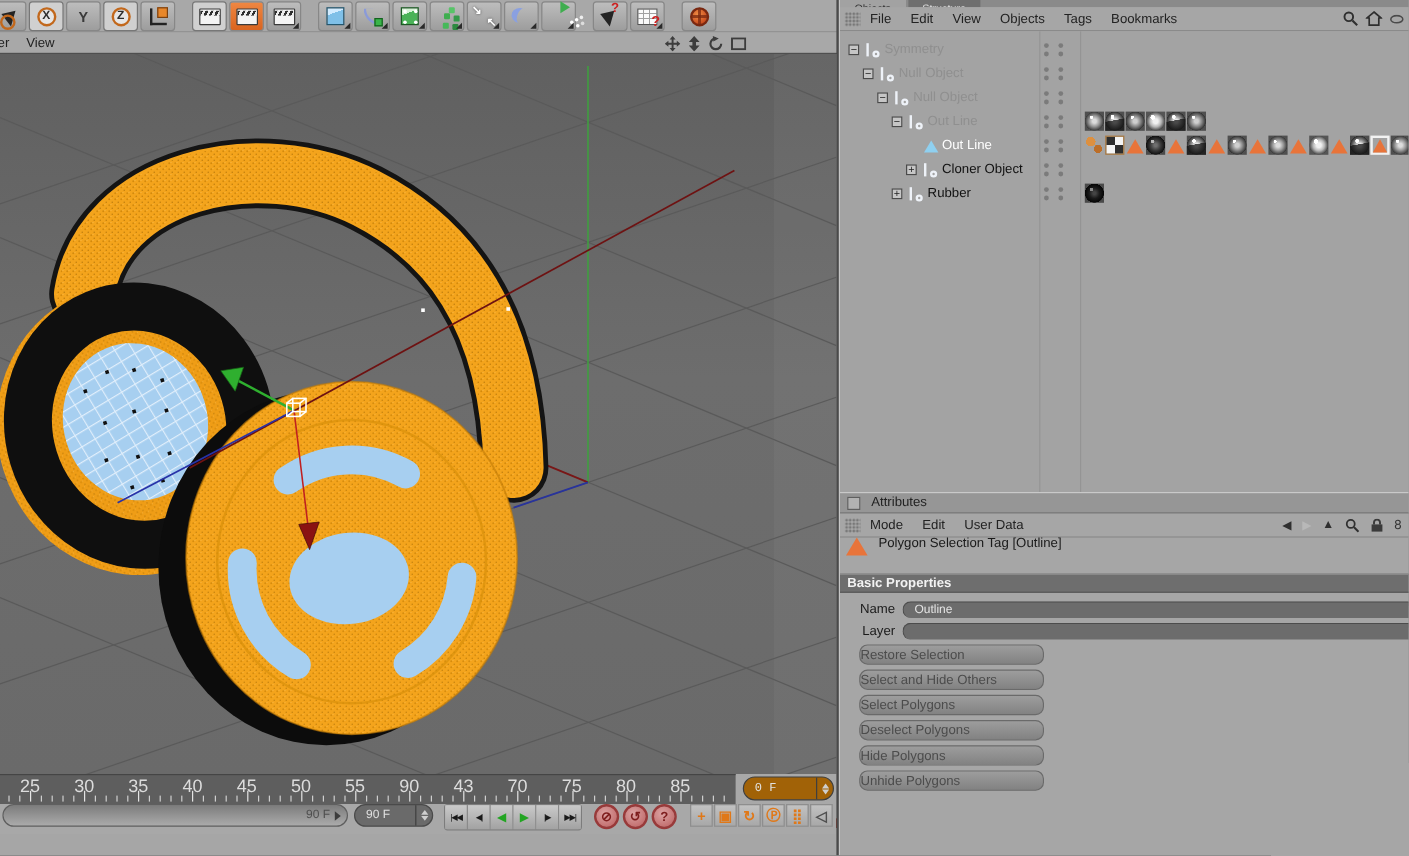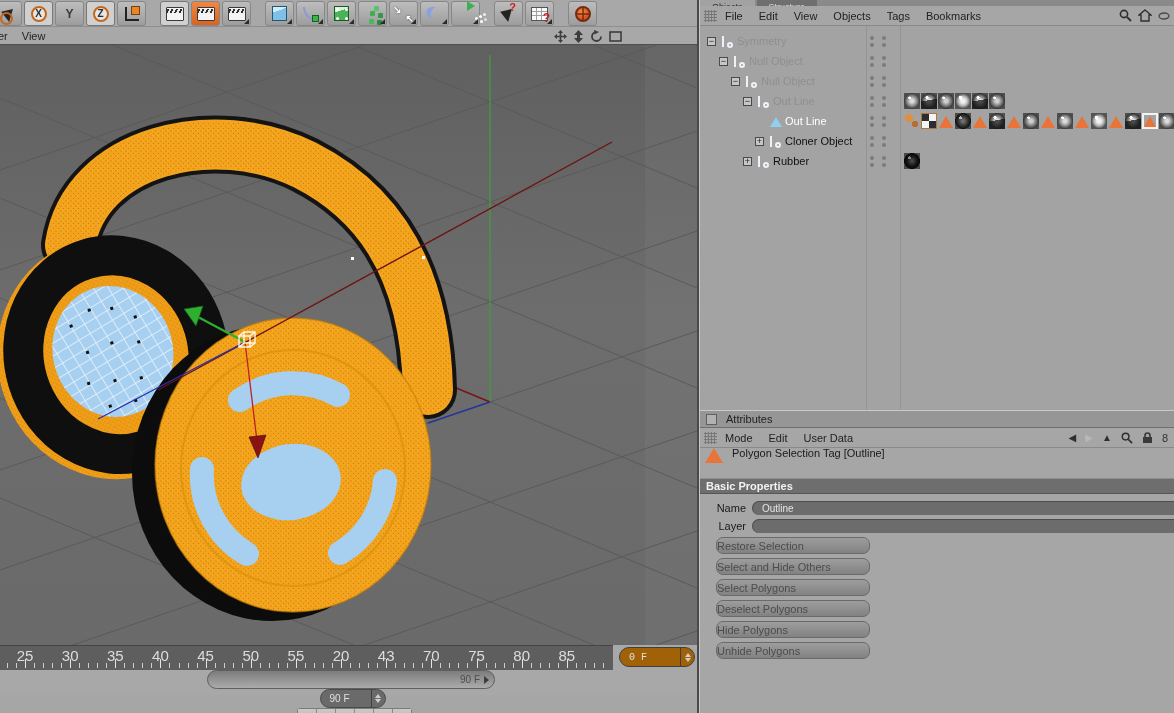--- a/index.html
+++ b/index.html
@@ -89,21 +89,21 @@
   #curframe{position:absolute;left:619px;top:2px;width:76px;height:20px;background:#a16207;
       border:1px solid #3f3f3f;border-radius:10px;color:#e2e2e2;display:flex;align-items:center;box-sizing:border-box;font-family:Liberation Mono, monospace;}
   #curframe .val{flex:1;padding-left:9px;font-size:10px;}
   .spin{width:13px;height:100%;border-left:1px solid #3f3f3f;display:flex;flex-direction:column;
         align-items:center;justify-content:center;gap:1px;}
   .spin i{width:0;height:0;border-left:3px solid transparent;border-right:3px solid transparent;}
   .spin i.up{border-bottom:4px solid #cfcfcf;}
   .spin i.dn{border-top:4px solid #cfcfcf;}
   
   #playbar{position:absolute;left:0;top:670px;width:700px;height:25px;background:#a8a8a8;
-           display:flex;align-items:center;flex-direction:column;}
+           display:flex;align-items:flex-start;}
   #pslider{flex:none;width:288px;height:19px;margin-left:2px;border:1px solid #5f5f5f;border-radius:10px;
       background:linear-gradient(#7c7c7c,#ababab);box-sizing:border-box;display:flex;align-items:center;
       justify-content:flex-end;color:#4e4e4e;font-size:10px;}
   #pslider .arr{width:0;height:0;border-left:5px solid #3c3c3c;border-top:4px solid transparent;
       border-bottom:4px solid transparent;margin:0 5px 0 4px;}
   #fspin{flex:none;width:66px;height:19px;margin-left:5px;background:#6a6a6a;border:1px solid #4a4a4a;
       border-radius:10px;color:#e0e0e0;display:flex;align-items:center;box-sizing:border-box;font-size:10px;}
   #fspin .val{flex:1;padding-left:9px;}
   .btngroup{display:flex;margin-left:9px;border:1px solid #7c7c7c;border-radius:3px;}
   .pbtn{width:18px;height:20px;background:linear-gradient(#cacaca,#a2a2a2);border-right:1px solid #8a8a8a;
@@ -482,21 +482,21 @@
         <div class="tick" style="left: 584.86px;"></div>
         <div class="tick" style="left: 593.89px;"></div>
         <div class="tick" style="left: 602.92px;"></div>
         <div class="ticknum" style="left: 25px;">25</div>
         <div class="ticknum" style="left: 70.15px;">30</div>
         <div class="ticknum" style="left: 115.3px;">35</div>
         <div class="ticknum" style="left: 160.45px;">40</div>
         <div class="ticknum" style="left: 205.6px;">45</div>
         <div class="ticknum" style="left: 250.75px;">50</div>
         <div class="ticknum" style="left: 295.9px;">55</div>
-        <div class="ticknum" style="left: 341.05px;">20</div>
+        <div class="ticknum" style="left: 341.05px;">90</div>
         <div class="ticknum" style="left: 386.2px;">43</div>
         <div class="ticknum" style="left: 431.35px;">70</div>
         <div class="ticknum" style="left: 476.5px;">75</div>
         <div class="ticknum" style="left: 521.65px;">80</div>
         <div class="ticknum" style="left: 566.8px;">85</div>
       </div>
     <div id="curframe">
       <span class="val">0 F</span>
       <span class="spin">
           <i class="up"></i>

